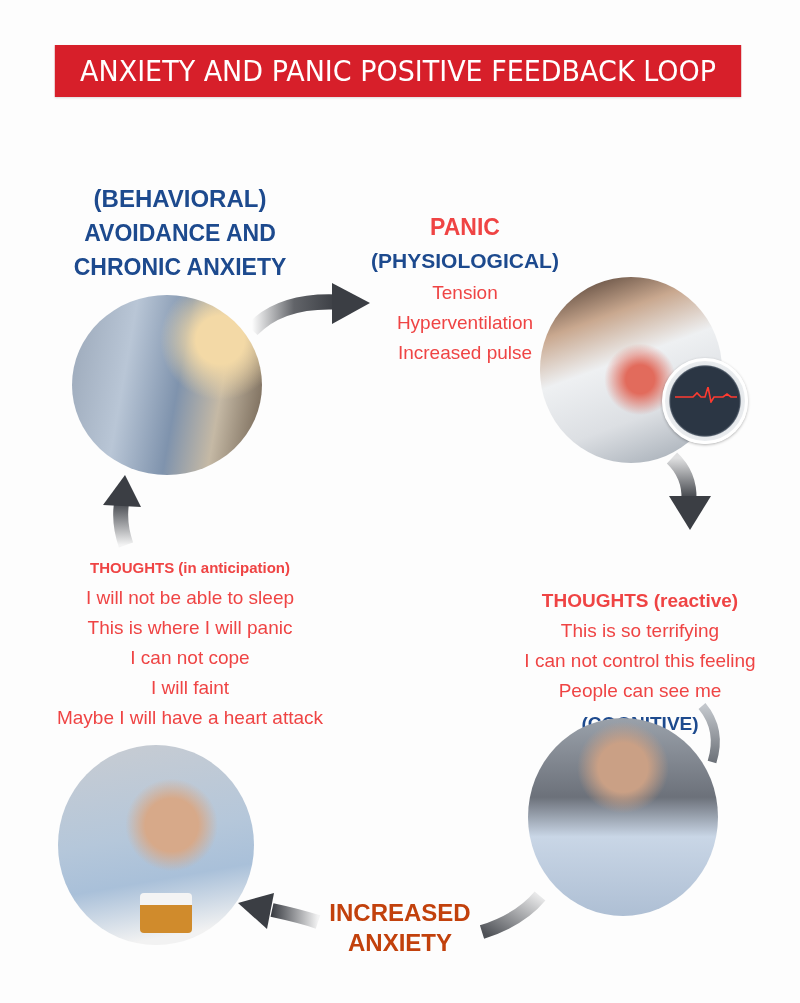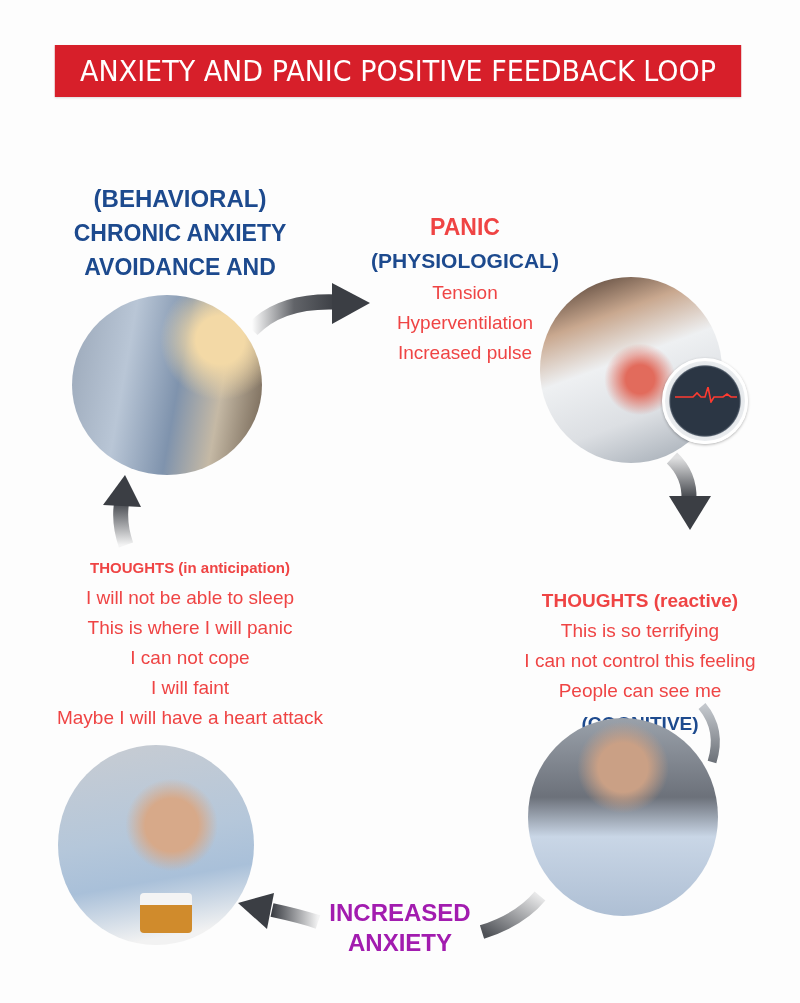--- a/index.html
+++ b/index.html
@@ -34,21 +34,21 @@
   #antic { left: 40px; top: 553px; width: 300px; }
   #antic .h { font-size: 15px; line-height: 30px; }
 
   
   #react { left: 510px; top: 586px; width: 260px; }
   #react .h { font-size: 19px; line-height: 30px; }
   #react .cog { font-size: 19px; line-height: 36px; }
 
   
   #incr { left: 300px; top: 898px; width: 200px; }
-  #incr .w { font-size: 24px; line-height: 30px; color: #a21caf; font-weight: bold; }
+  #incr .w { font-size: 24px; line-height: 30px; color: #c2410c; font-weight: bold; }
 
   
   .photo { position: absolute; border-radius: 50%; overflow: hidden; }
   #photo-beh { left: 72px; top: 295px; width: 190px; height: 180px;
     background: radial-gradient(circle at 78% 25%, #f3d9a6 0 12%, transparent 30%),
       linear-gradient(100deg, #9aa7b8 0%, #b9c6d6 30%, #7f93ad 55%, #c5b9a5 75%, #6b5c4c 100%); }
   #photo-panic { left: 540px; top: 277px; width: 182px; height: 186px;
     background: radial-gradient(circle at 55% 55%, #e26b5c 0 10%, transparent 25%),
       linear-gradient(160deg, #3a2a22 0%, #c9a88f 25%, #eef0f2 45%, #dcdfe3 70%, #9aa3ad 100%); }
   #photo-cog { left: 528px; top: 718px; width: 190px; height: 198px;
@@ -126,22 +126,22 @@
 
   <g>
     <path d="M126 545 Q 118 522 122 500" stroke="url(#gU)" stroke-width="15" fill="none"></path>
     <polygon points="103,505 125,475 141,507" fill="#3b3e44"></polygon>
   </g>
 
 </svg>
 
 <div class="block" id="beh">
   <div class="blue l1">(BEHAVIORAL)</div>
+  <div class="blue l2">AVOIDANCE AND</div>
   <div class="blue l2">CHRONIC ANXIETY</div>
-  <div class="blue l2">AVOIDANCE AND</div>
 </div>
 <div class="photo" id="photo-beh"></div>
 
 <div class="block" id="panic">
   <div class="red t1">PANIC</div>
   <div class="blue t2">(PHYSIOLOGICAL)</div>
   <div class="body-line">Tension</div>
   <div class="body-line">Hyperventilation</div>
   <div class="body-line">Increased pulse</div>
 </div>

